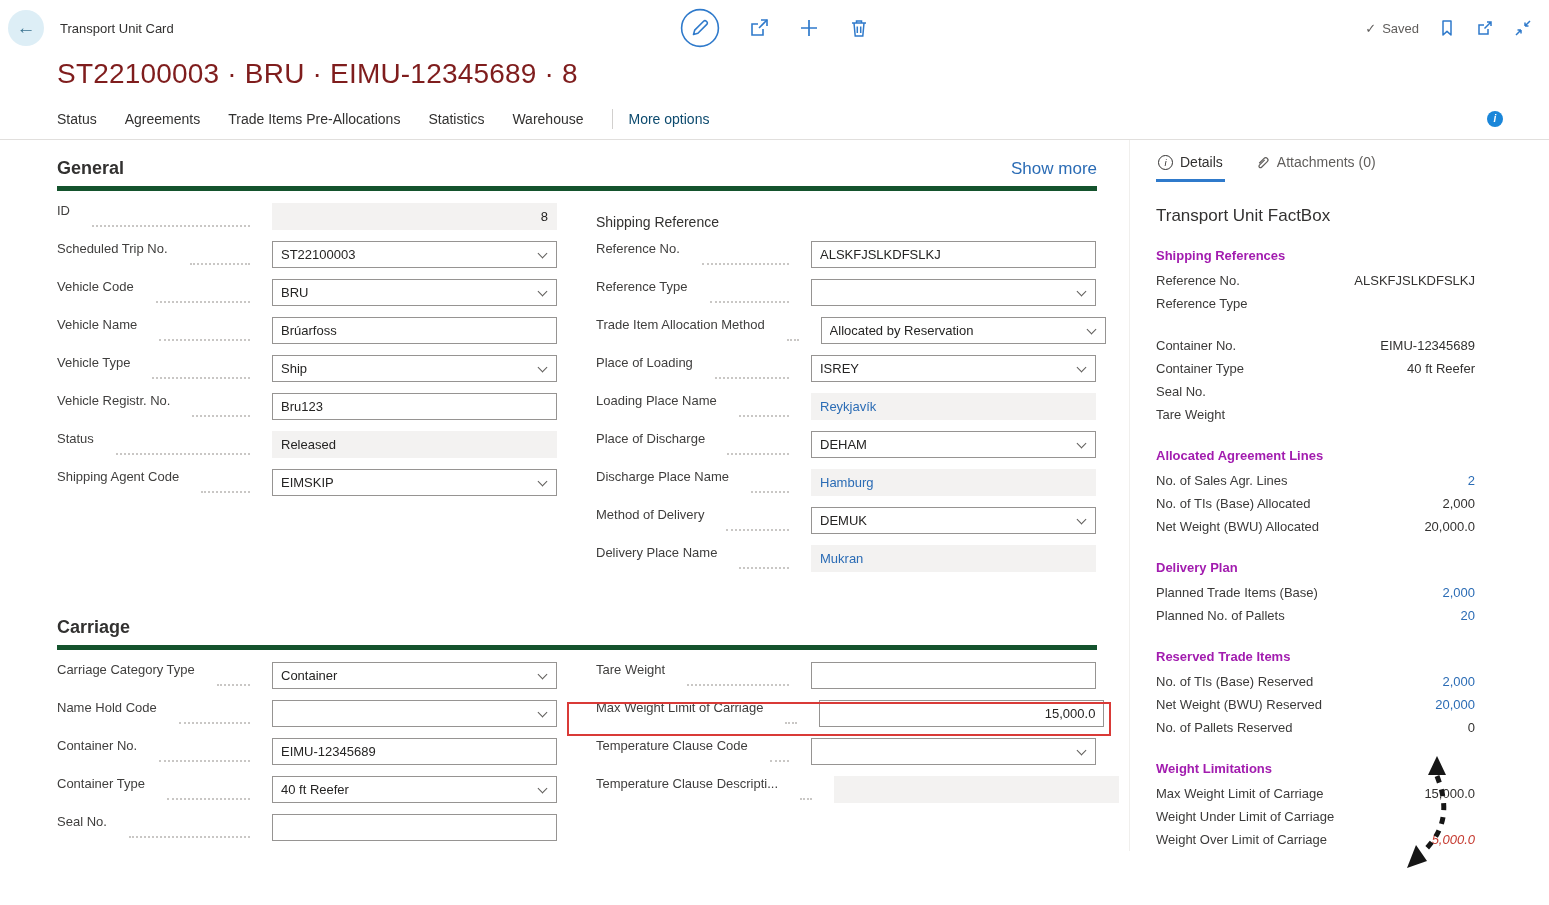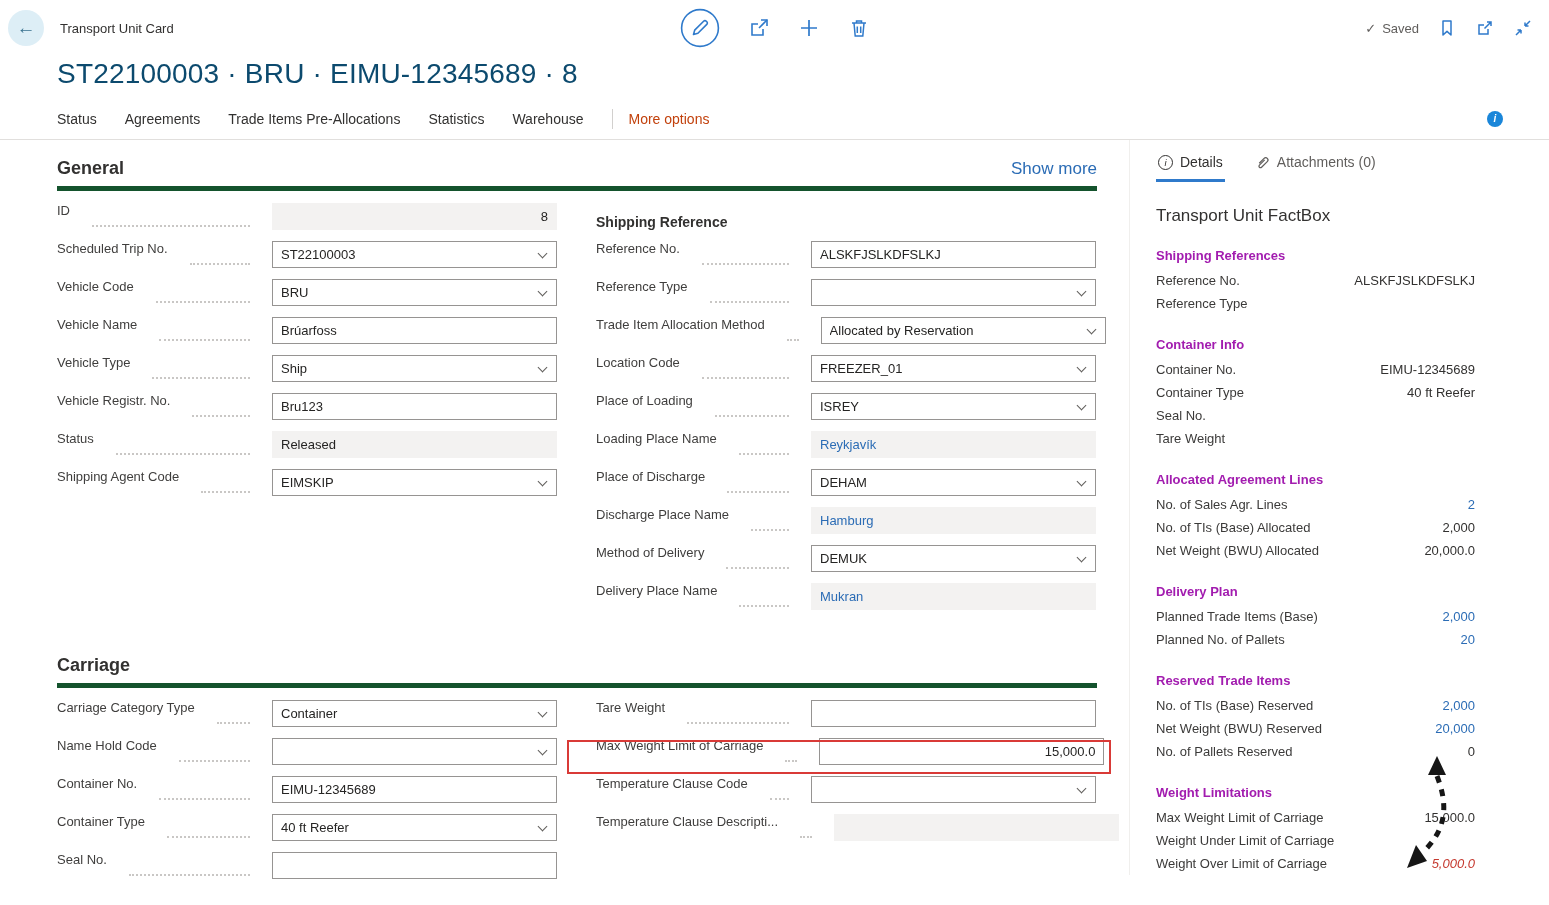--- a/index.html
+++ b/index.html
@@ -18,27 +18,27 @@
   .back-btn{width:36px;height:36px;border-radius:50%;background:#ddeef6;color:#39728f;
     display:flex;align-items:center;justify-content:center;font-size:19px;cursor:pointer;}
   .page-label{font-size:13px;color:#323130;}
   .tb-center{position:absolute;left:50%;top:50%;transform:translate(-50%,-50%);
     display:flex;align-items:center;gap:28px;color:var(--accent);}
   .tb-icon{cursor:pointer;color:var(--accent);display:flex;align-items:center;justify-content:center;}
   .tb-right{margin-left:auto;display:flex;align-items:center;gap:18px;color:var(--accent);}
   .saved{display:flex;align-items:center;gap:6px;color:#605e5c;font-size:13px;}
   .saved .check{font-size:13px;color:#605e5c;}
   
-  .page-title{font-size:28px;font-weight:400;color:#0c4a6e;margin:2px 0 0 57px;letter-spacing:.2px;}
+  .page-title{font-size:28px;font-weight:400;color:#7f1d1d;margin:2px 0 0 57px;letter-spacing:.2px;}
   
   .menu{display:flex;align-items:center;height:42px;margin-top:8px;padding-left:57px;
     border-bottom:1px solid #e1dfdd;font-size:14px;}
   .menu-item{margin-right:28px;color:#323130;cursor:pointer;white-space:nowrap;}
   .menu-divider{width:1px;height:20px;background:#d2d0ce;margin:0 16px 0 0;}
-  .more-options{color:#c2410c;cursor:pointer;}
+  .more-options{color:#0c4a6e;cursor:pointer;}
   .info-circle{margin-left:auto;margin-right:46px;width:16px;height:16px;border-radius:50%;
     background:#1a86d9;color:#fff;font-size:10px;font-weight:700;display:flex;align-items:center;
     justify-content:center;cursor:pointer;font-style:italic;}
   
   .content{display:flex;align-items:flex-start;}
   .form-col{width:1040px;margin-left:57px;flex:none;}
   .factbox{flex:1;border-left:1px solid #f0efed;margin-left:32px;padding:10px 74px 0 26px;}
   
   .section{margin-top:18px;}
   .section-head{display:flex;justify-content:space-between;align-items:flex-end;
@@ -53,21 +53,21 @@
   .control{width:285px;flex:none;position:relative;}
   .input{width:100%;height:27px;border:1px solid #969492;background:#fff;color:#252423;
     font-family:"Liberation Sans","DejaVu Sans",sans-serif;font-size:13px;padding:0 8px;outline:none;}
   .dd .input{padding-right:20px;}
   .chev{position:absolute;right:11px;top:9px;width:7px;height:7px;border-right:1.6px solid #605e5c;
     border-bottom:1.6px solid #605e5c;transform:rotate(45deg);cursor:pointer;}
   .input--disabled{background:#f3f2f1;border-color:#f3f2f1;}
   .link-text{color:var(--link);}
   .ta-right{text-align:right;}
   .group-label-row{height:38px;display:flex;align-items:center;}
-  .group-label{font-size:14px;font-weight:700;color:#323130;}
+  .group-label{font-size:14px;font-weight:400;color:#323130;}
   .row-highlight::after{content:"";position:absolute;left:-29px;right:-15px;top:2px;bottom:2px;
     border:2px solid var(--highlight);pointer-events:none;}
   
   .fb-tabs{display:flex;gap:28px;align-items:flex-end;}
   .fb-tab{display:flex;align-items:center;gap:7px;font-size:14px;color:#605e5c;
     padding:4px 2px 9px;cursor:pointer;border-bottom:3px solid transparent;}
   .fb-tab.active{color:#323130;border-bottom-color:var(--accent);}
   .fb-tab .i-circle{width:15px;height:15px;border-radius:50%;border:1.3px solid currentColor;
     font-size:9.5px;display:flex;align-items:center;justify-content:center;font-style:italic;flex:none;}
   .fb-title{font-size:17px;font-weight:400;color:#323130;margin-top:24px;}
@@ -263,28 +263,20 @@
           </div>
           <div class="field-row">
             <span class="f-label">Trade Item Allocation Method</span>
             <span class="leader"></span>
             <div class="control dd">
               <input class="input" value="Allocated by Reservation" style="">
               <span class="chev"></span>
             </div>
           </div>
           <div class="field-row">
-            <span class="f-label">Location Code</span>
-            <span class="leader"></span>
-            <div class="control dd">
-              <input class="input" value="FREEZER_01" style="">
-              <span class="chev"></span>
-            </div>
-          </div>
-          <div class="field-row">
             <span class="f-label">Place of Loading</span>
             <span class="leader"></span>
             <div class="control dd">
               <input class="input" value="ISREY" style="">
               <span class="chev"></span>
             </div>
           </div>
           <div class="field-row">
             <span class="f-label">Loading Place Name</span>
             <span class="leader"></span>
@@ -432,21 +424,20 @@
         <span class="lab">Reference No.</span>
         <span class="val">ALSKFJSLKDFSLKJ</span>
       </div>
       <div class="fb-row">
         <span class="lab">Reference Type</span>
         <span class="val"></span>
       </div>
     </div>
 
     <div class="fb-group">
-      <div class="fb-group-h">Container Info</div>
       <div class="fb-row">
         <span class="lab">Container No.</span>
         <span class="val">EIMU-12345689</span>
       </div>
       <div class="fb-row">
         <span class="lab">Container Type</span>
         <span class="val">40 ft Reefer</span>
       </div>
       <div class="fb-row">
         <span class="lab">Seal No.</span>

